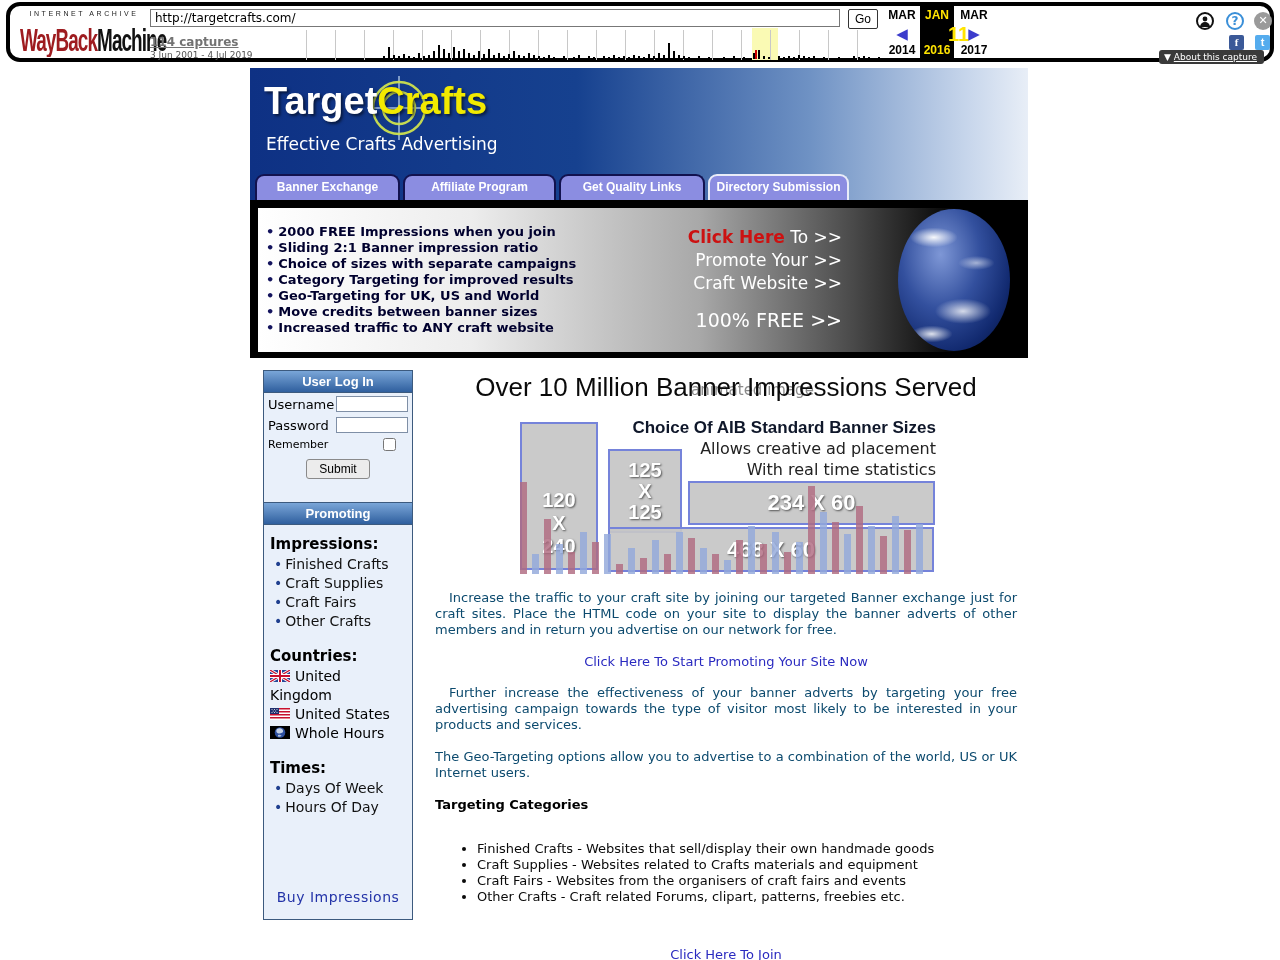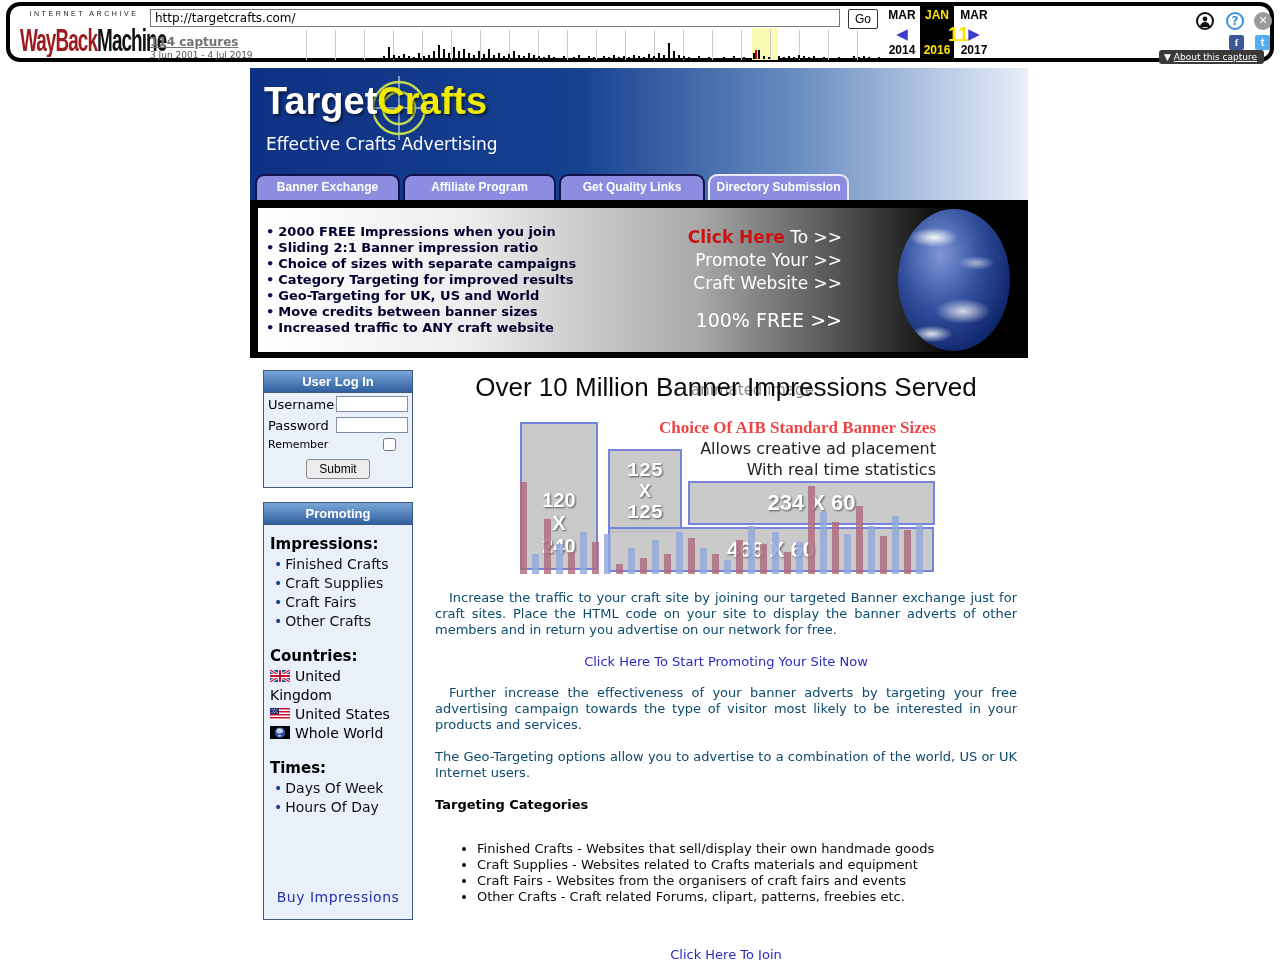--- a/index.html
+++ b/index.html
@@ -100,21 +100,21 @@
   .box-head { background:linear-gradient(#7aa6d8 0%, #2f5f9e 100%); color:#fff; font-weight:bold;
               font-size:13px; text-align:center; padding:3px 0; border-bottom:1px solid #3c5a7e;
               font-family:"Liberation Sans",sans-serif; }
   .login-box { top:12px; }
   .frow { display:flex; align-items:center; padding:3px 4px 2px 4px; }
   .frow label { font-size:13px; color:#000; flex:1; }
   .frow input[type=text], .frow input[type=password] { width:72px; height:16px;
         border:1px solid #7f8fa6; font-size:11px; }
   .frow.remember label { font-size:11px; }
   .frow.remember input { width:13px; height:13px; margin-right:12px; }
-  .submit-row { text-align:center; padding:5px 0 8px 0; }
+  .submit-row { text-align:center; padding:5px 0 24px 0; }
   .submit-row button { font-size:12px; padding:2px 12px; background:#ececec;
         border:1px solid #8a8a8a; border-radius:3px; cursor:pointer; }
 
   .targeting-box { top:144px; height:418px; }
   .tg-body { padding:10px 6px 6px 6px; position:relative; height:390px; }
   .tg-h { font-size:15px; font-weight:bold; color:#000; margin-bottom:2px; }
   .tg-item { font-size:14px; color:#111; line-height:19px; padding-left:4px; }
   .tg-item .dot { color:#1f3f8f; margin-right:3px; }
   .tg-sec { margin-top:16px; }
   .country { font-size:14px; line-height:19px; }
@@ -134,26 +134,26 @@
             display:flex; align-items:flex-end; z-index:3; }
   .gbar { width:7px; margin-right:5px; flex:none; }
   .gbar.p { background:rgba(176,106,128,.82); }
   .gbar.b { background:rgba(147,168,218,.82); }
   .g-box { position:absolute; background:rgba(198,198,198,.93); border:2px solid #7583da;
            z-index:2; color:#fff; font-weight:bold; text-align:center;
            text-shadow:1px 1px 2px #555; display:flex; flex-direction:column;
            justify-content:center; font-family:"Liberation Sans",sans-serif; }
   .g-box span { position:relative; z-index:4; }
   .gb1 { left:0;  top:5px;   width:78px;  height:148px; font-size:20px; line-height:23px; justify-content:flex-end; padding-bottom:10px; }
-  .gb2 { left:88px; top:32px; width:74px; height:84px;  font-size:20px; line-height:21px;font-family:Liberation Mono, monospace; }
+  .gb2 { left:88px; top:32px; width:74px; height:84px;  font-size:20px; line-height:21px; }
   .gb3 { left:168px; top:64px; width:247px; height:44px; font-size:22px; }
   .gb4 { left:88px; top:110px; width:326px; height:45px; font-size:22px; }
   .g-text { position:absolute; right:0; top:0; text-align:right; z-index:5; }
-  .g-title { font-size:17px; font-weight:bold; color:#ef4444; line-height:21px;
-             font-family:Liberation Serif, serif; }
+  .g-title { font-size:17px; font-weight:bold; color:#0f172a; line-height:21px;
+             font-family:Liberation Sans, sans-serif; }
   .g-sub { font-size:16px; color:#222; line-height:21px; }
 
   .para { font-size:13px; line-height:16px; text-align:justify; color:#0c4a6e; margin-top:16px; }
   .para.indent { text-indent:14px; }
   .center-link { display:block; text-align:center; color:#2a2ac0; font-size:13px;
                  margin-top:16px; cursor:pointer; }
   .subheading { font-size:13px; font-weight:bold; margin-top:16px; }
   .cat-list { margin:29px 0 0 42px; }
   .cat-list li { font-size:13px; line-height:16px; color:#0a0a0a; }
   .join-link { margin-top:42px; }
@@ -431,21 +431,21 @@
                 <circle cx="7" cy="4.5" r=".5"></circle>
               </g>
           </svg><span>United States</span>
         </div>
         <div class="country">
           <svg class="flag" width="20" height="13" viewBox="0 0 20 13">
             <rect width="20" height="13" fill="#000"></rect>
             <circle cx="10" cy="6.5" r="5.3" fill="#2c4fa0"></circle>
             <path d="M7,3 q3,-1.6 5.5,.4 q1.5,2 -.5,3.4 q-2.5,1.4 -4.6,.2 q-2,-1.6 -.4,-4z" fill="#dfe8f2" opacity=".85"></path>
             <path d="M8,9 q2.2,-.6 3.6,.8 q-1.8,1.4 -3.6,.6z" fill="#cfdcea" opacity=".8"></path>
-          </svg><span>Whole World</span>
+          </svg><span>Whole Hours</span>
         </div>
 
         <div class="tg-h tg-sec">Times:</div>
         <div class="tg-item"><span class="dot">•</span><span>Days Of Week</span></div>
         <div class="tg-item"><span class="dot">•</span><span>Hours Of Day</span></div>
 
         <div class="buy-link">Buy Impressions</div>
       </div>
     </div>
 

